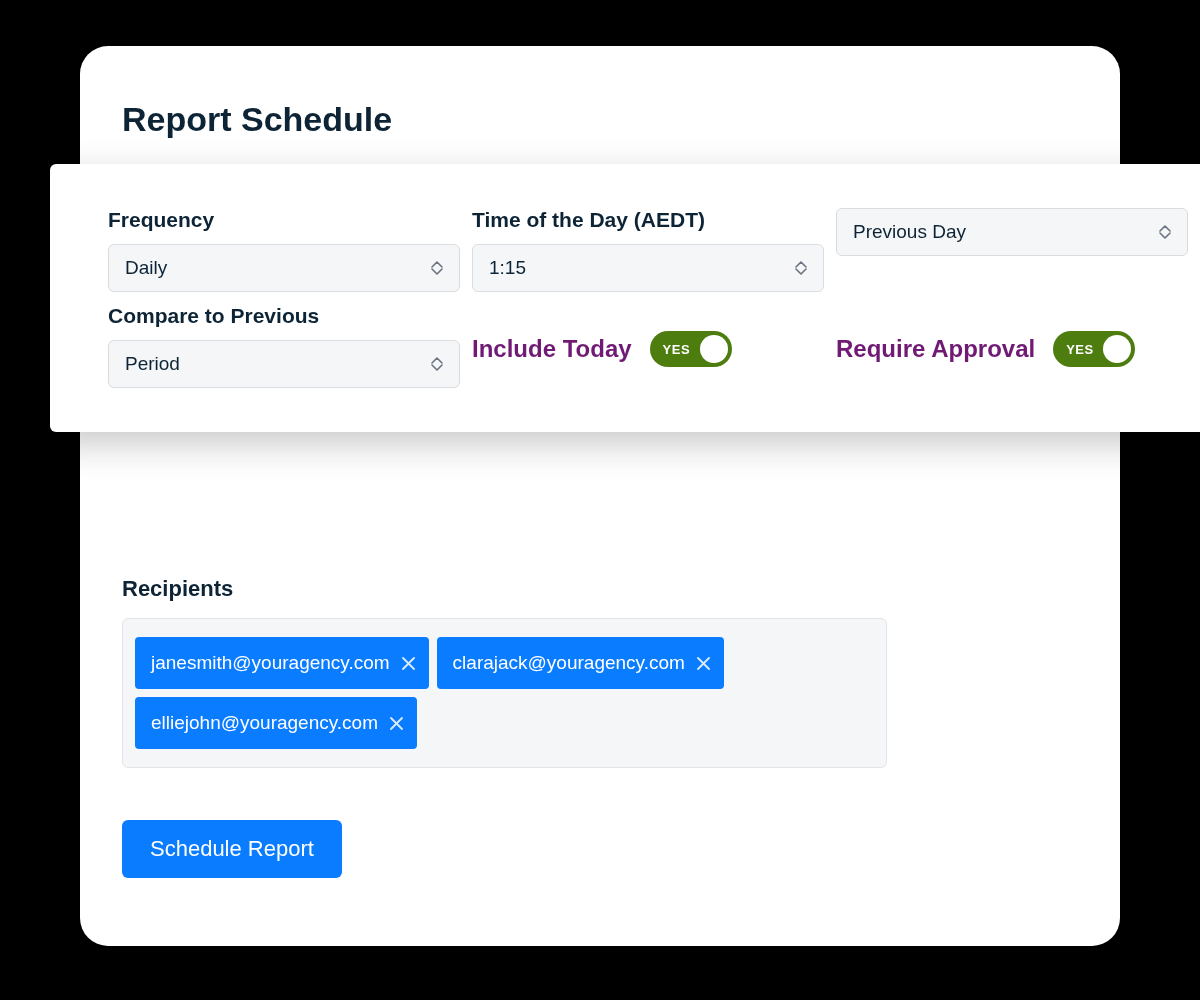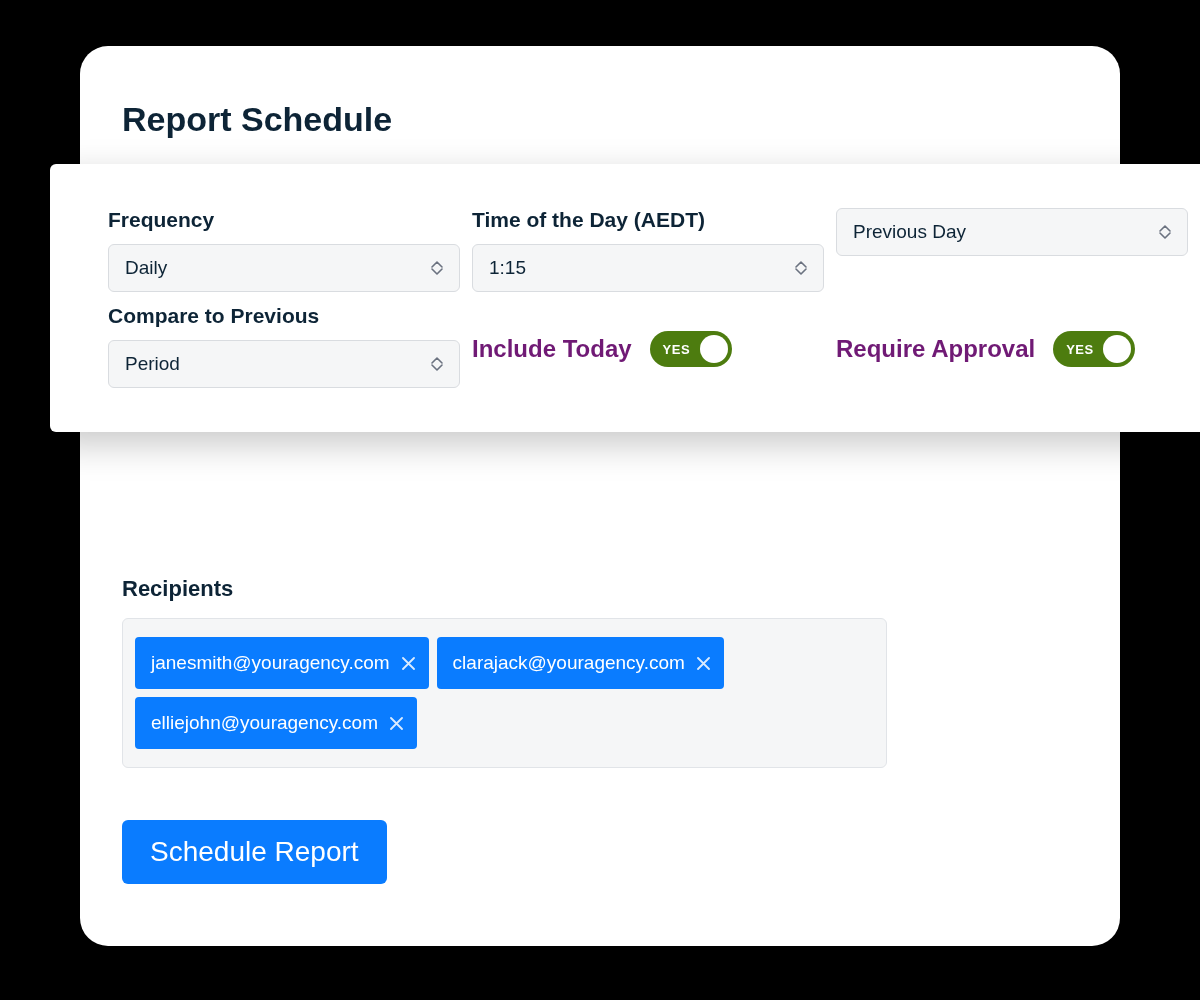--- a/index.html
+++ b/index.html
@@ -156,21 +156,21 @@
     .chip-close svg {
       width: 13px;
       height: 13px;
     }
     .schedule-btn {
       position: absolute;
       left: 122px;
       top: 820px;
       background: #0a7cff;
       color: #fff;
-      font-size: 28px;
+      font-size: 22px;
       font-weight: 500;
       padding: 16px 28px;
       border: none;
       border-radius: 6px;
       cursor: pointer;
     }
   </style>
 </head>
 <body>
 

